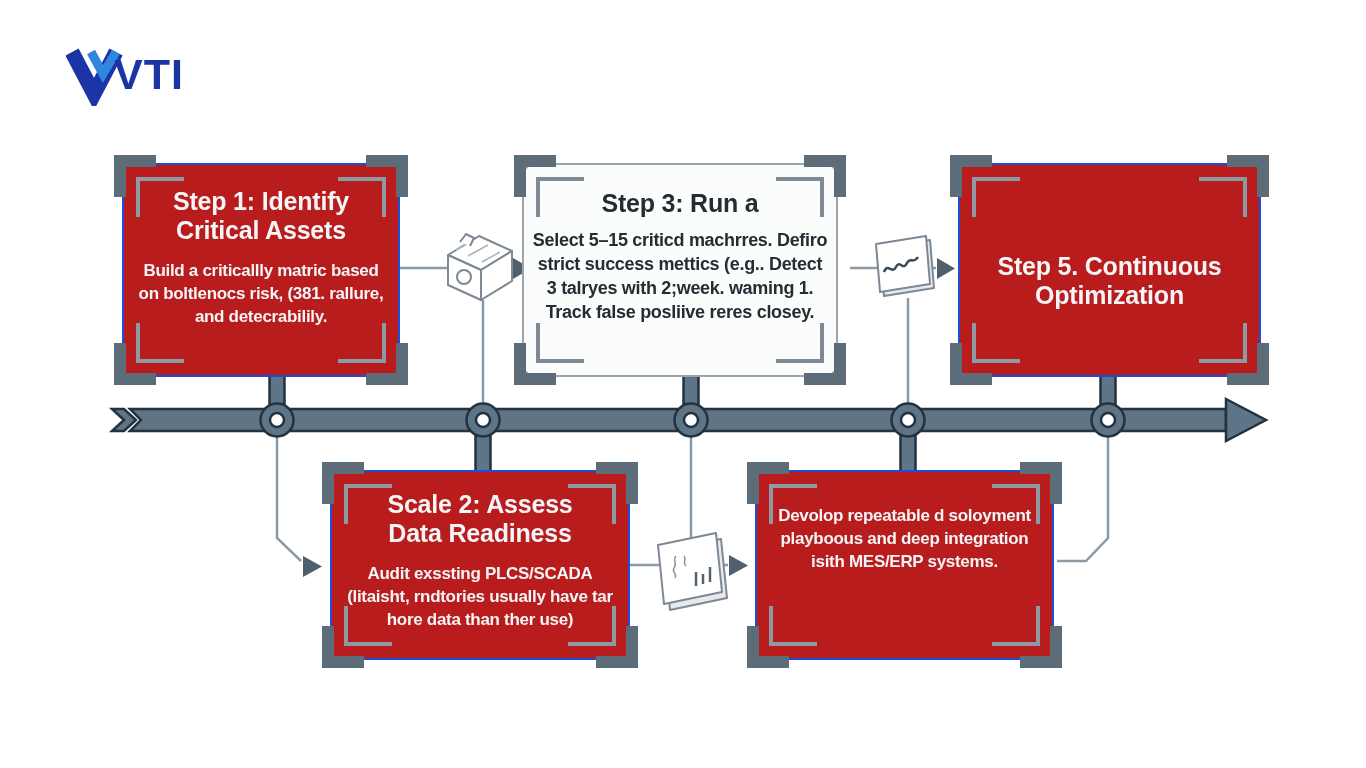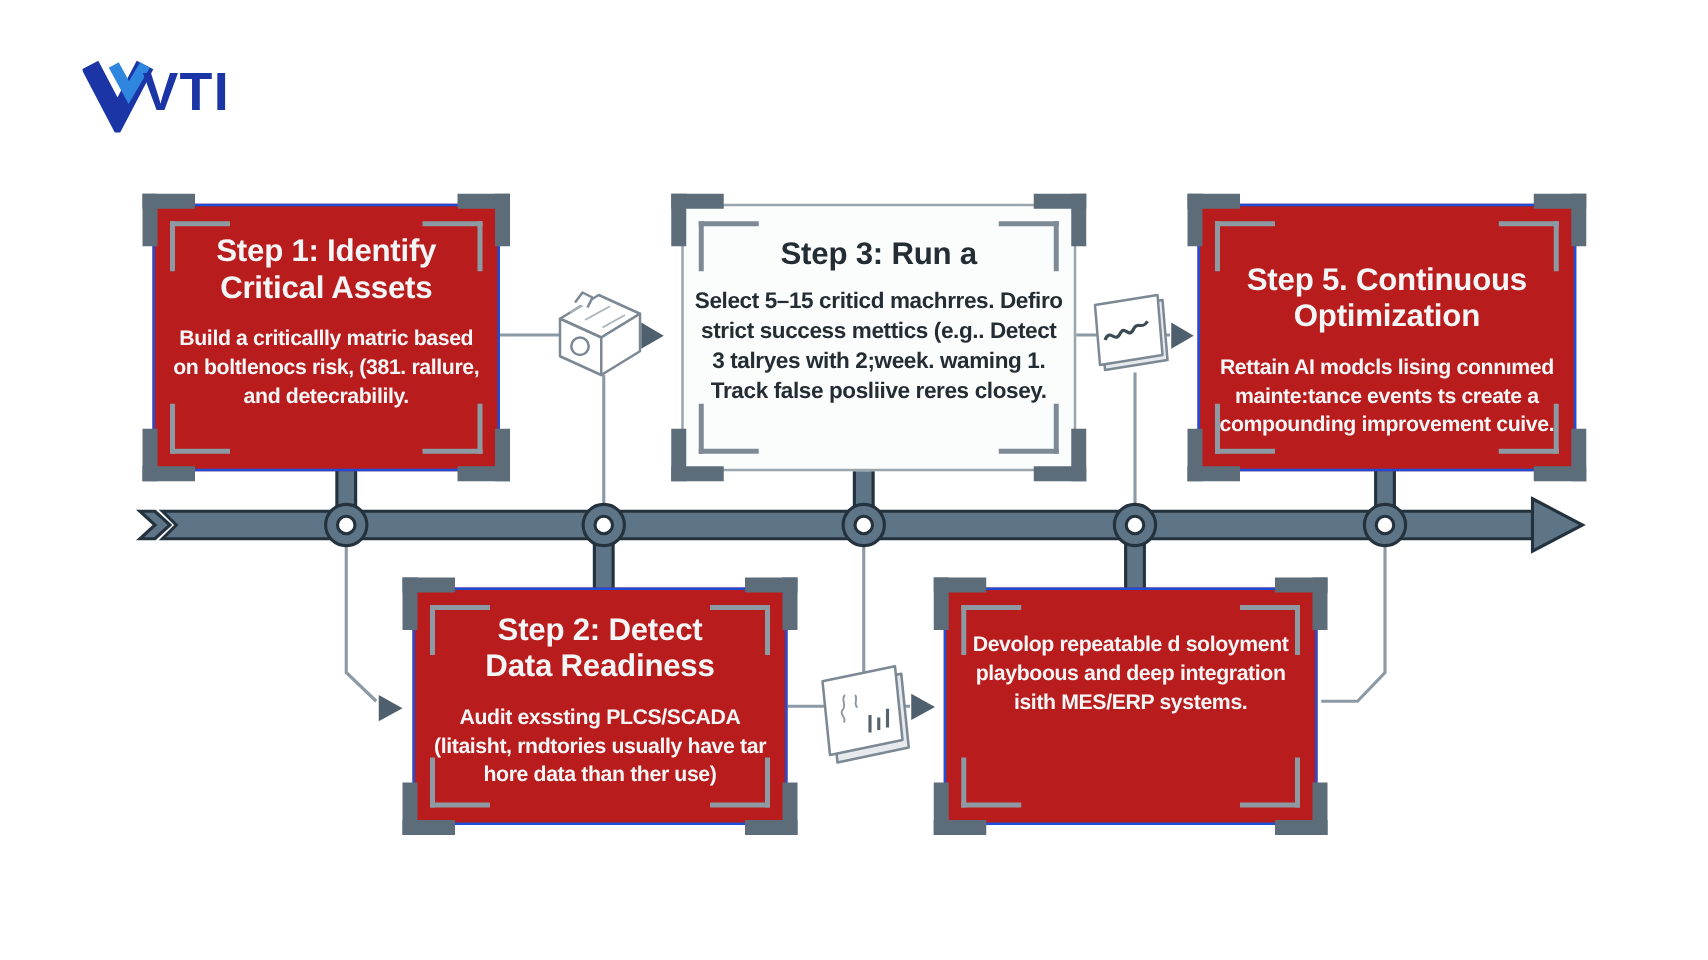--- a/index.html
+++ b/index.html
@@ -26,21 +26,21 @@
     text-align:center;
   }
   .box.dark{
     background:#b91c1c;border:2px solid #1d4ed8;color:#f3f5f6;
   }
   .box.light{
     background:#fbfcfc;border:2px solid #9aa5ad;color:#252d34;
   }
   .box1{left:122px;top:163px;width:278px;height:214px;padding-top:22px;}
   .box2{left:330px;top:470px;width:300px;height:190px;padding-top:18px;}
-  .box3{left:545px;top:163px;width:316px;height:214px;padding-top:24px;}
+  .box3{left:522px;top:163px;width:316px;height:214px;padding-top:24px;border-radius:13px;}
   .box4{left:755px;top:470px;width:299px;height:190px;padding-top:18px;}
   .box5{left:958px;top:163px;width:303px;height:214px;padding-top:22px;justify-content:center;}
   .ttl{font-weight:bold;font-size:25px;line-height:1.16;letter-spacing:-0.2px;}
   .bdy{
     font-weight:bold;font-size:17px;line-height:1.34;
     margin-top:15px;padding:0 8px;letter-spacing:-0.3px;
   }
   .box3 .bdy{font-size:18px;margin-top:10px;}
   
   .tab{position:absolute;width:30px;height:30px;border:0 solid #5c6d79;}
@@ -154,21 +154,21 @@
   <div class="box dark box2">
     <span class="tab tl"></span>
     <span class="tab tr"></span>
     <span class="tab bl"></span>
     <span class="tab br"></span>
     <span class="brk tl"></span>
     <span class="brk tr"></span>
     <span class="brk bl"></span>
     <span class="brk br"></span>
     <div class="ttl">
-      <div>Step 2: Detect</div>
+      <div>Scale 2: Assess</div>
       <div>Data Readiness</div>
     </div>
     <div class="bdy">Audit exssting PLCS/SCADA (litaisht, rndtories usually have tar hore data than ther use)</div>
   </div>
 
   <div class="box light box3">
     <span class="tab tl"></span>
     <span class="tab tr"></span>
     <span class="tab bl"></span>
     <span class="tab br"></span>
@@ -200,16 +200,15 @@
     <span class="tab bl"></span>
     <span class="tab br"></span>
     <span class="brk tl"></span>
     <span class="brk tr"></span>
     <span class="brk bl"></span>
     <span class="brk br"></span>
     <div class="ttl">
       <div>Step 5. Continuous</div>
       <div>Optimization</div>
     </div>
-    <div class="bdy">Rettain AI modcls lising connımed mainte:tance events ts create a compounding improvement cuive.</div>
   </div>
 
 </div>
 
 </body></html>

